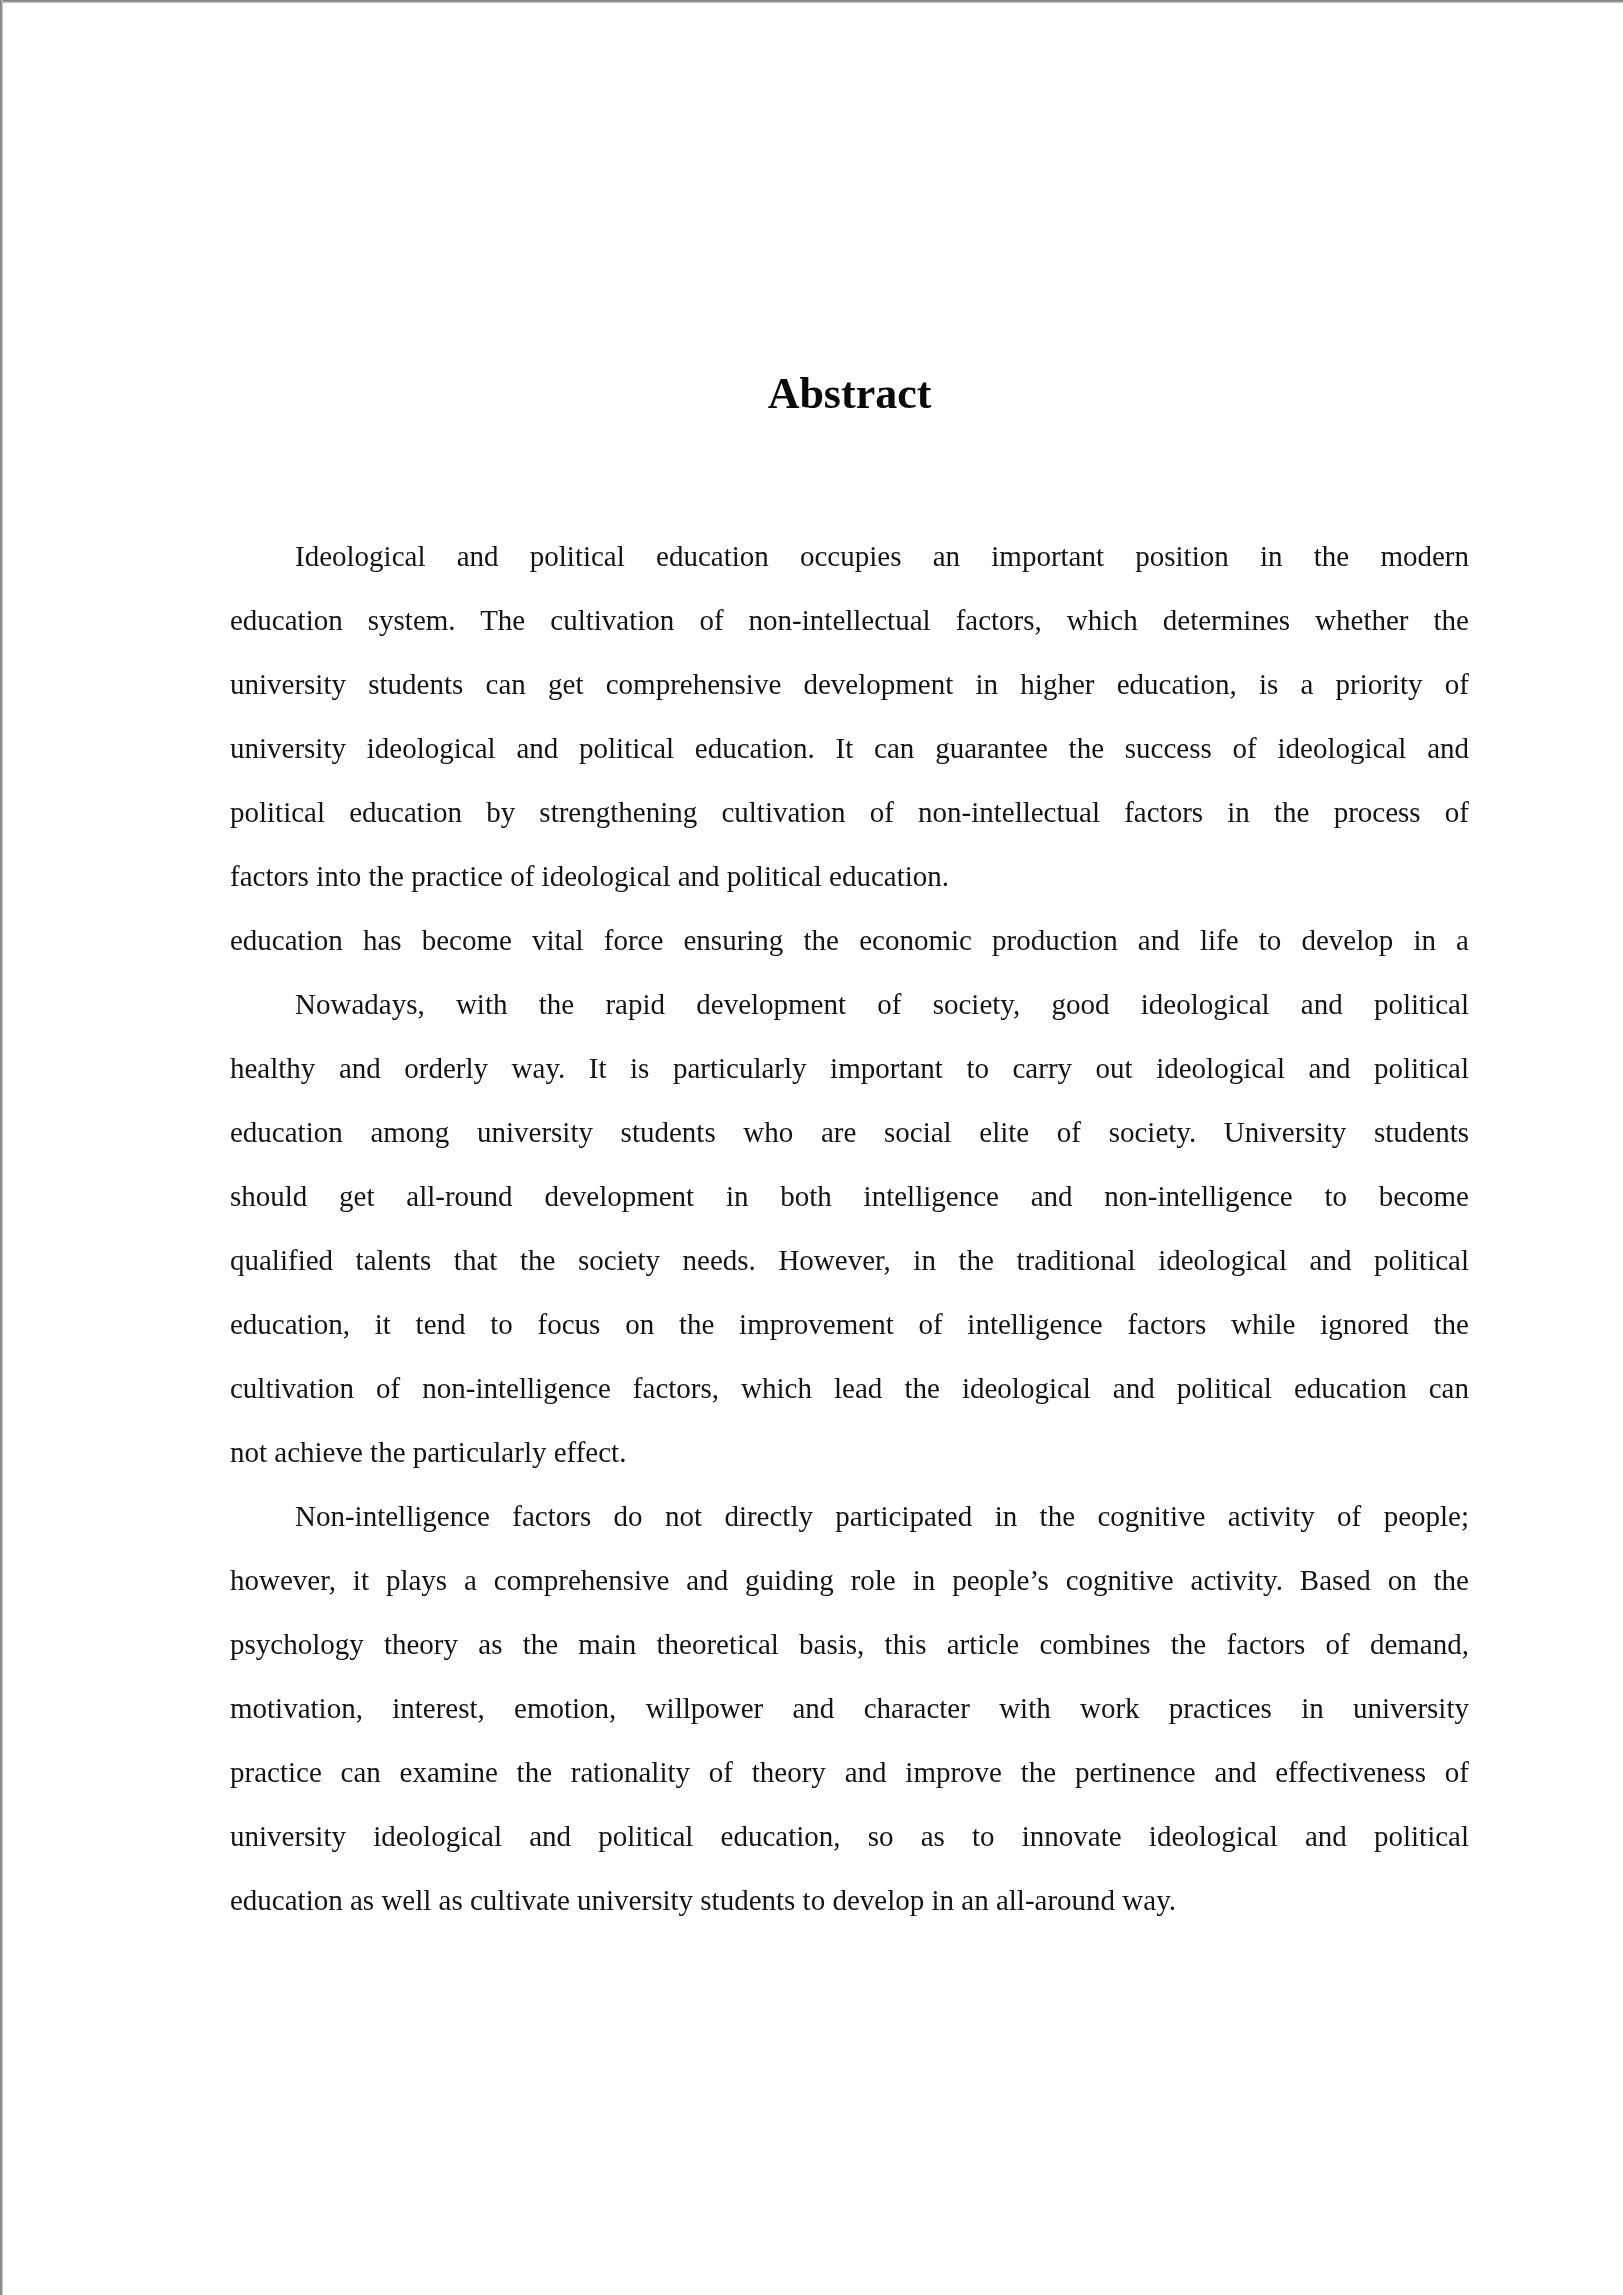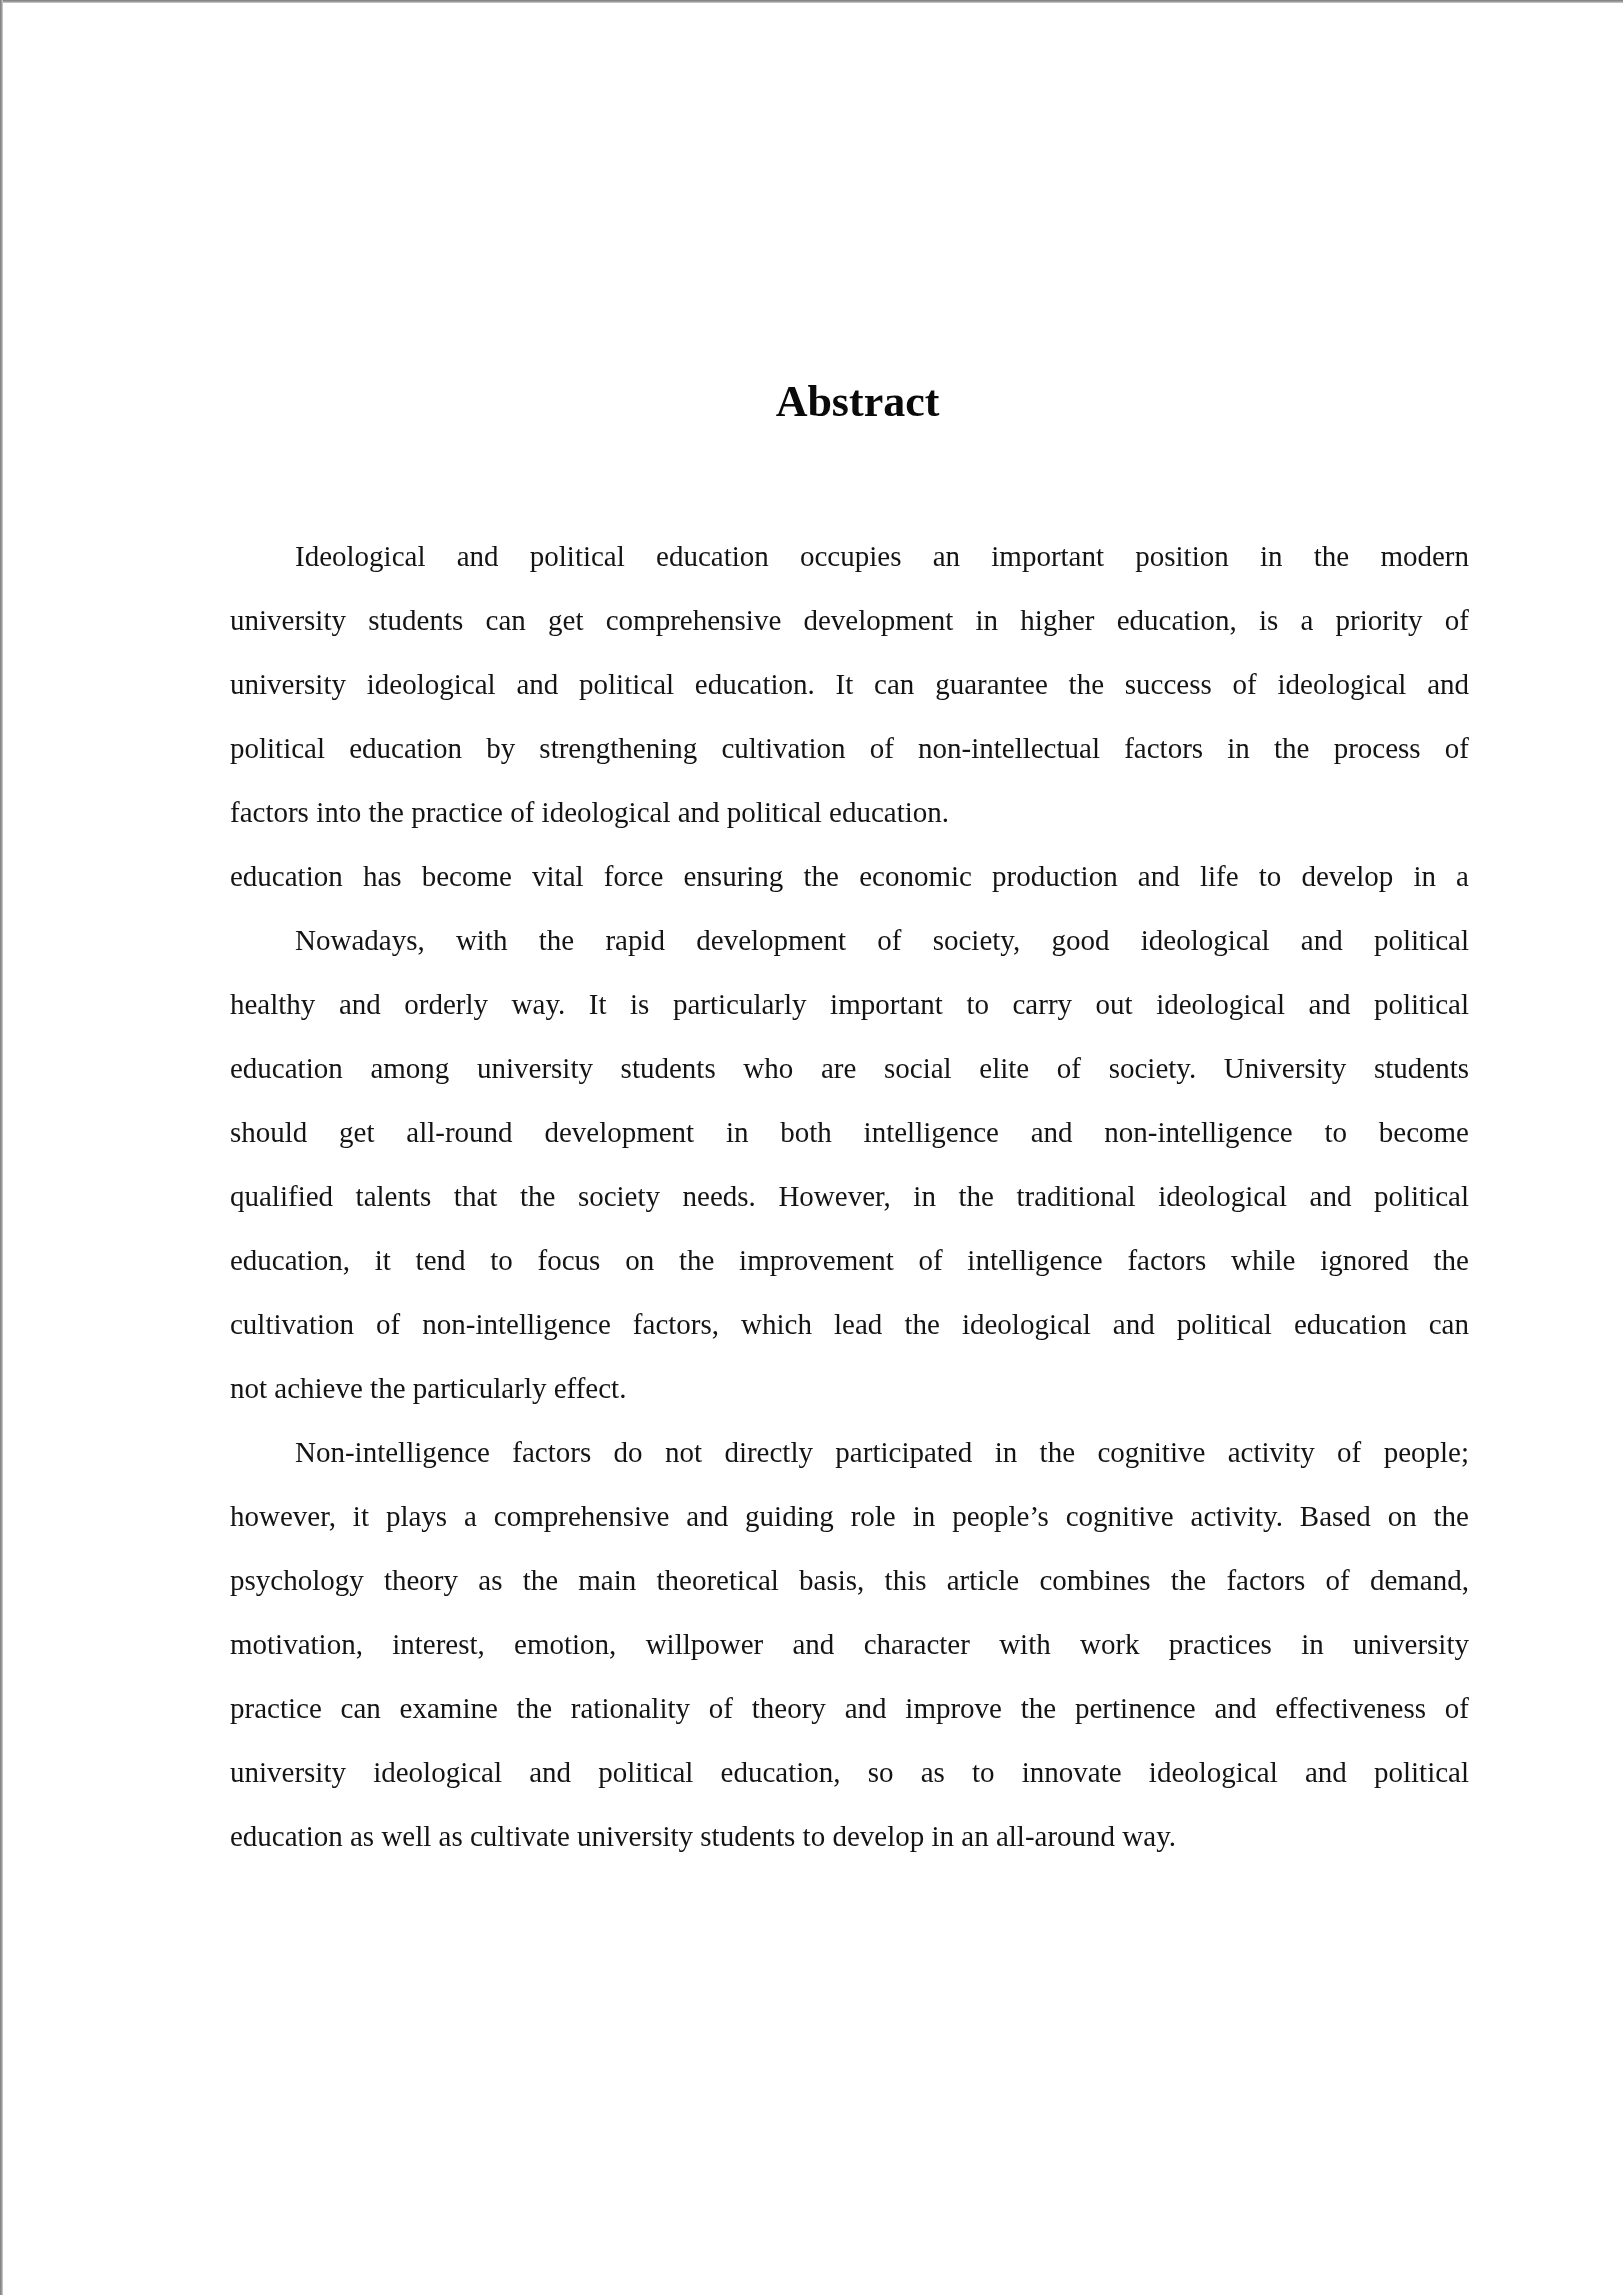--- a/index.html
+++ b/index.html
@@ -31,21 +31,21 @@
       position: absolute;
       left: 230px;
       width: 1239px;
       top: 368px;
       height: 51px;
       line-height: 51px;
       font-size: 44px;
       font-weight: bold;
       text-align: center;
       color: #0a0a0a;
-      margin: 8px;
+      margin: 0;
     }
     .body {
       position: absolute;
       left: 230px;
       top: 524px;
       width: 1239px;
       font-size: 29px;
       line-height: 64px;
       color: #141414;
     }
@@ -74,20 +74,21 @@
 
 <div class="border-top"></div>
 <div class="border-left"></div>
 
 <h1 class="title">Abstract</h1>
 
 <div class="body">
 
   <p class="paragraph">
     <span class="line first">Ideological and political education occupies an important position in the modern</span>
+    <span class="line">education system. The cultivation of non-intellectual factors, which determines whether the</span>
     <span class="line">university students can get comprehensive development in higher education, is a priority of</span>
     <span class="line">university ideological and political education. It can guarantee the success of ideological and</span>
     <span class="line">political education by strengthening cultivation of non-intellectual factors in the process of</span>
     <span class="line last">factors into the practice of ideological and political education.</span>
   </p>
 
   <p class="paragraph">
     <span class="line">education has become vital force ensuring the economic production and life to develop in a</span>
     <span class="line first">Nowadays, with the rapid development of society, good ideological and political</span>
     <span class="line">healthy and orderly way. It is particularly important to carry out ideological and political</span>

